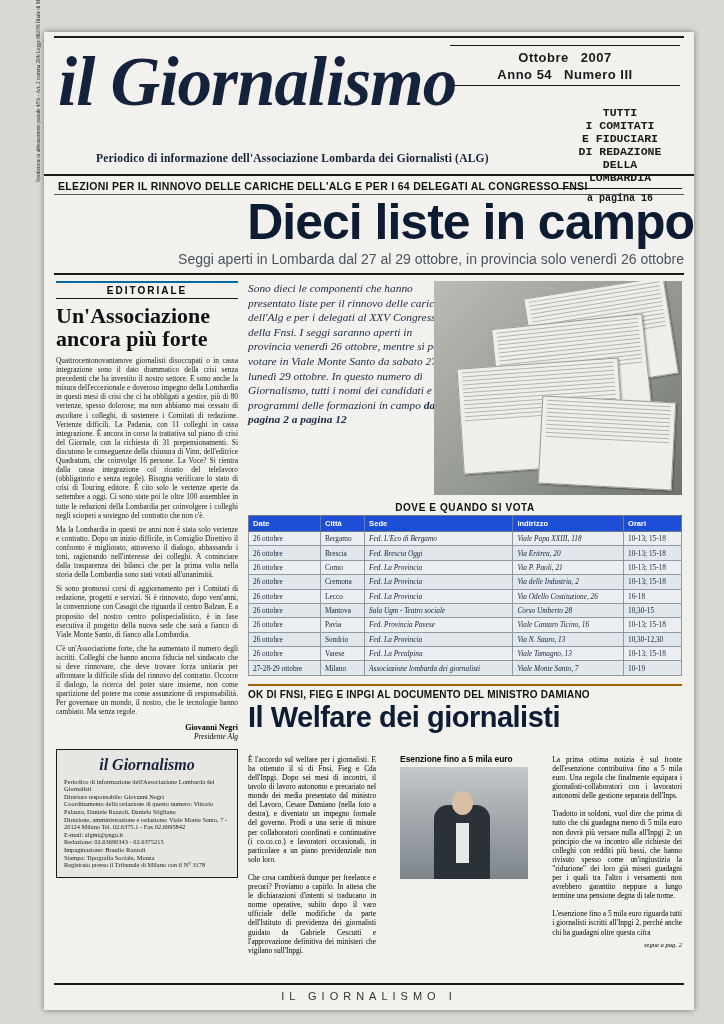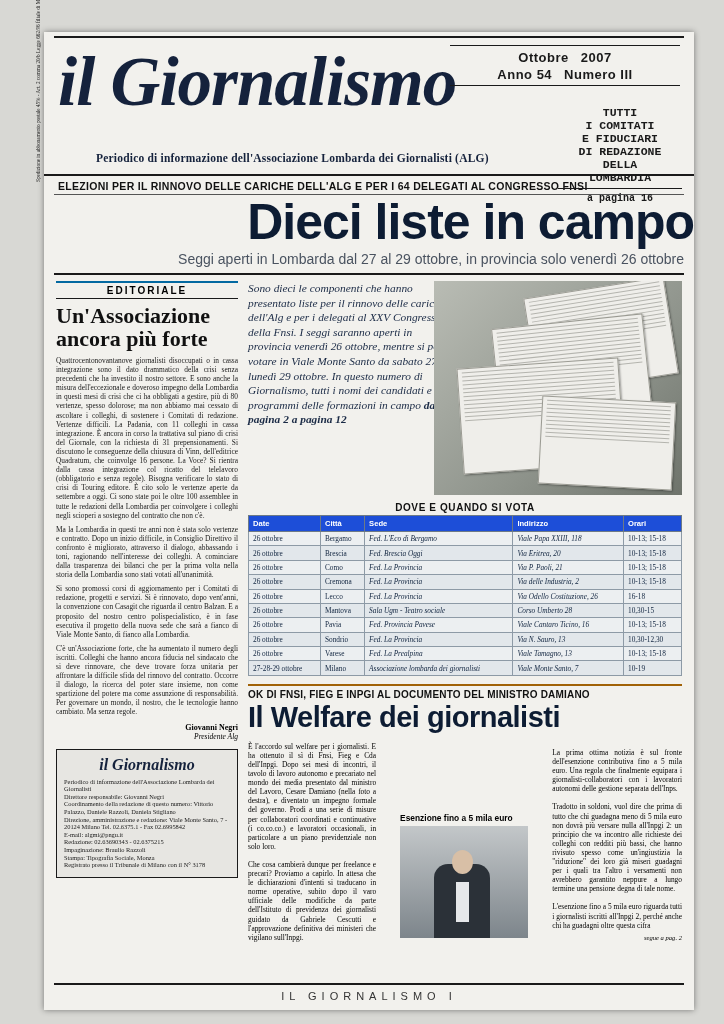--- a/index.html
+++ b/index.html
@@ -47,21 +47,21 @@
   
   .tbl-hdr{font-family:"Liberation Sans",sans-serif;font-weight:bold;font-size:10px;text-align:center;letter-spacing:.6px;color:#111;padding:3px 0 2px;}
   table.vota{width:100%;border-collapse:collapse;font-size:7.3px;}
   table.vota th{background:#1d4ed8;color:#fff;font-family:"Liberation Sans",sans-serif;font-size:7.6px;padding:3px 4px;text-align:left;border:1px solid #6d7a86;}
   table.vota td{border:1px solid #8d9aa6;padding:2.2px 4px;background:#eceff1;color:#10243f;font-style:italic;}
   table.vota td.d{font-style:normal;}
   table.vota tr:nth-child(even) td{background:#e2e7eb;}
   
   .wf-kicker{font-family:"Liberation Sans",sans-serif;font-size:10px;font-weight:bold;letter-spacing:.2px;color:#111;padding:3px 0 1px;}
   .wf-title{font-family:"Liberation Sans",sans-serif;font-weight:bold;font-size:29px;line-height:32px;color:#0d1c33;letter-spacing:-.5px;}
-  .wf-cols{display:flex;gap:24px;margin-top:9px;align-items:flex-end;}
+  .wf-cols{display:flex;gap:24px;margin-top:22px;}
   .wf-c{width:148px;font-size:7.4px;line-height:9.1px;text-align:justify;}
   .wf-c h4{margin:0 0 3px;font-family:"Liberation Sans",serif;font-weight:bold;font-size:8.4px;}
   .wf-photo{width:128px;height:112px;background:linear-gradient(160deg,#9aa0a6,#5f676d);position:relative;margin:0 0 4px;overflow:hidden;}
   .wf-photo .sky{position:absolute;inset:0;background:linear-gradient(180deg,#c3c7c9,#7d858b);}
   .wf-photo .man{position:absolute;left:34px;bottom:0;width:56px;height:74px;background:#2b3138;border-radius:14px 14px 0 0;}
   .wf-photo .head{position:absolute;left:52px;bottom:64px;width:21px;height:24px;border-radius:50%;background:#d8bfa6;}
   .wf-photo .shirt{position:absolute;left:56px;bottom:16px;width:13px;height:40px;background:#e6e8ea;}
   .segue{text-align:right;font-style:italic;font-size:6.6px;margin-top:3px;}
   .footer{position:absolute;left:10px;right:10px;bottom:8px;border-top:2px solid #1a1a1a;text-align:center;font-family:"Liberation Sans",sans-serif;font-size:11px;letter-spacing:5px;color:#333;padding-top:5px;}
 </style>

